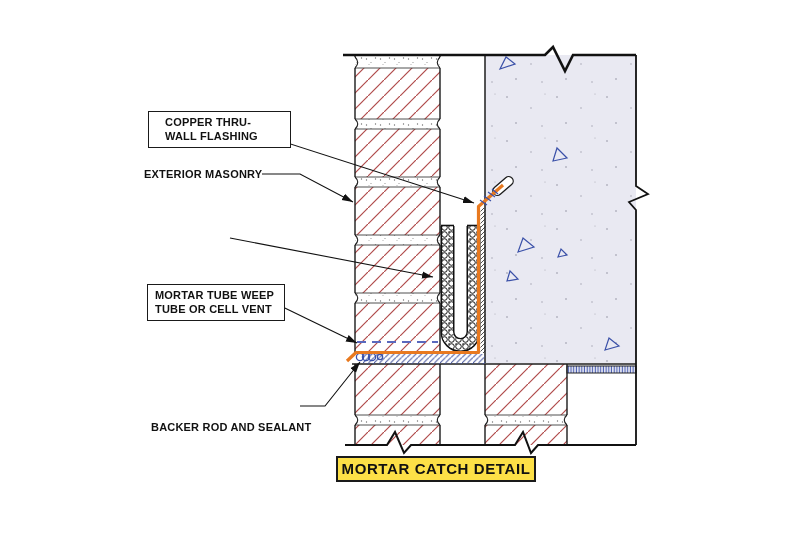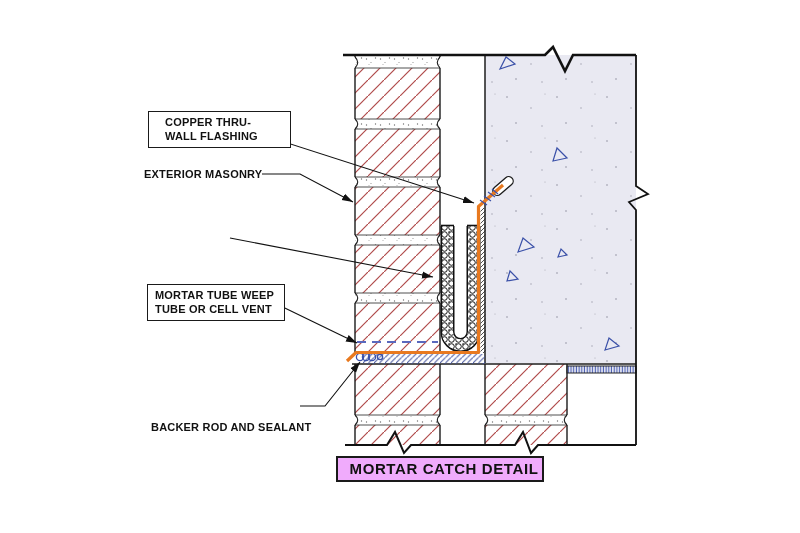--- a/index.html
+++ b/index.html
@@ -11,23 +11,23 @@
   .callout{
     position:absolute;color:#111;font-weight:bold;font-size:11px;line-height:1.3;
     letter-spacing:.2px;white-space:normal;
   }
   .boxed{
     border:1.6px solid #1a1a1a;background:#ffffff;padding:3px 7px;
   }
   .plain{background:transparent;}
   #title-box{
     position:absolute;left:336px;top:456px;width:196px;
-    border:2px solid #1a1a1a;background:#f0abfc;text-align:center;
+    border:2px solid #1a1a1a;background:#fde047;text-align:center;
     font-weight:bold;font-size:15px;letter-spacing:.6px;color:#111;
-    padding:2px 0 3px 8px;
+    padding:2px 0 3px 0;
   }
 </style>
 </head>
 <body>
 
 <div id="stage">
 
   <svg id="drawing" width="800" height="533" viewBox="0 0 800 533">
     <defs>
       <pattern id="brick" width="16" height="16" patternUnits="userSpaceOnUse">

